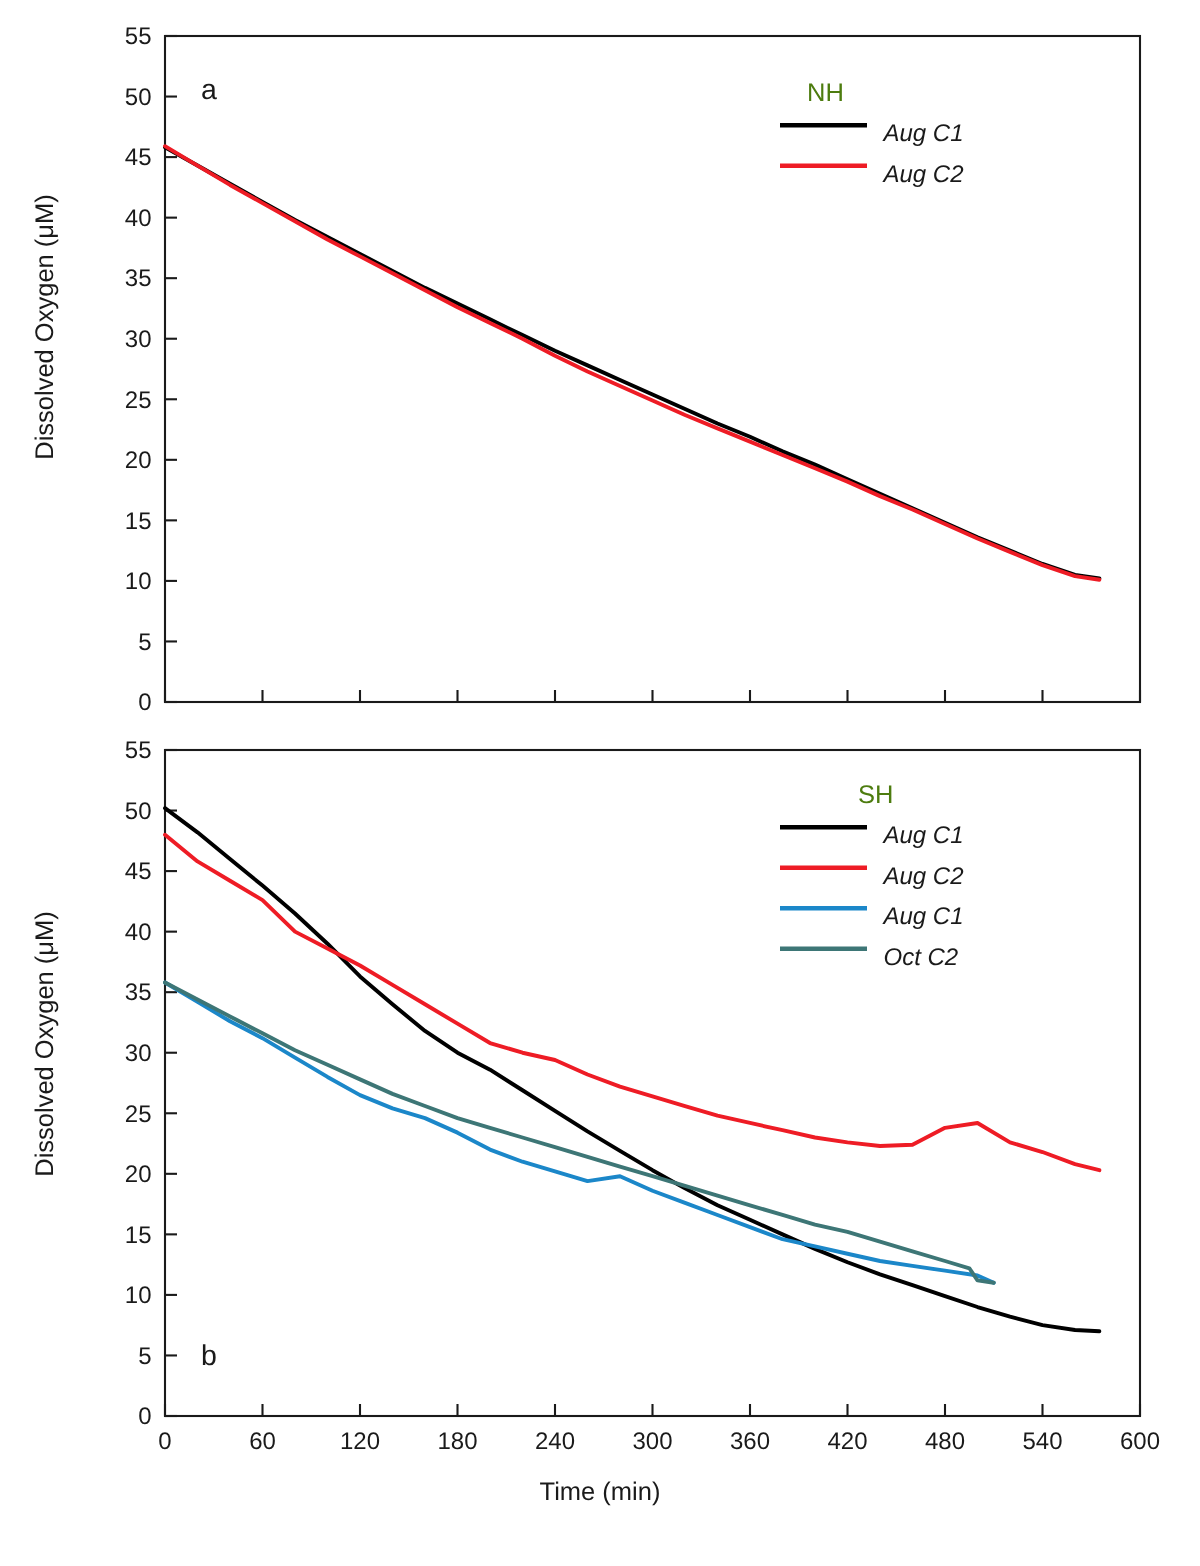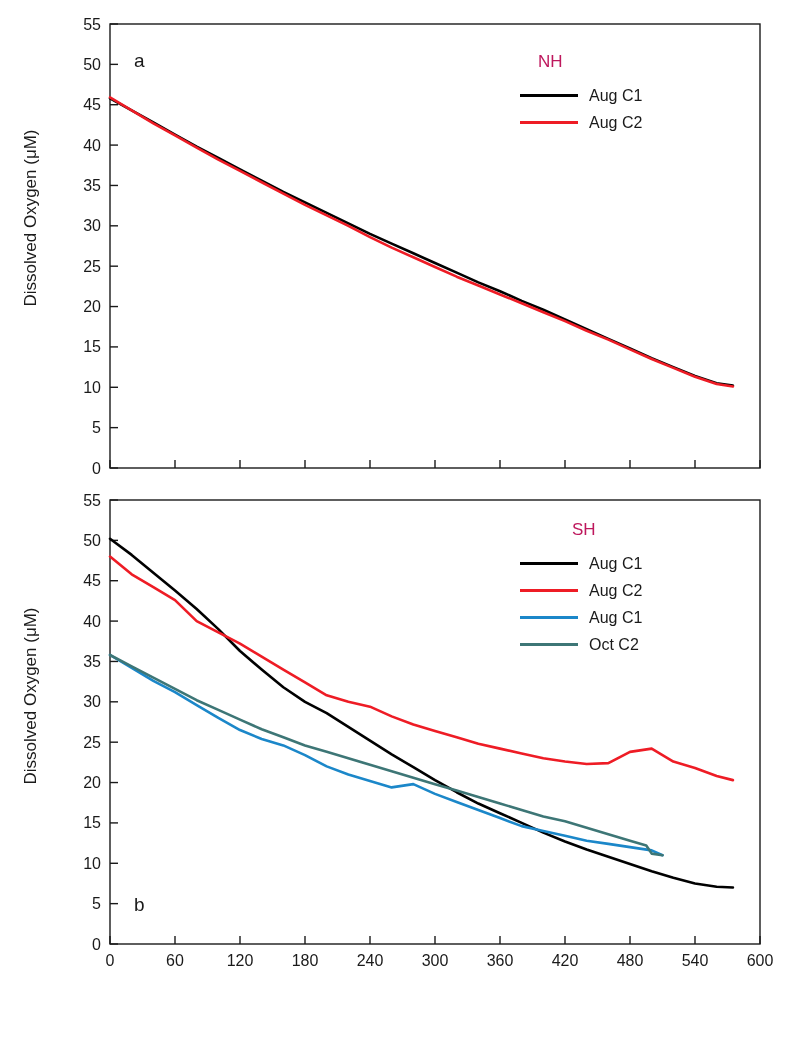--- a/index.html
+++ b/index.html
@@ -54,31 +54,31 @@
     top: 985px;
   }
   .panel-letter {
     position: absolute;
     font-size: 19px;
     color: #1a1a1a;
   }
   .panel-tag {
     position: absolute;
     font-size: 17px;
-    color: #be185d;
+    color: #4d7c0f;
   }
   .legend {
     position: absolute;
     font-size: 16px;
     color: #1a1a1a;
   }
   .legend-row {
     display: flex;
-    align-items: center;
     height: 27px;
+    font-style: italic;
   }
   .legend-swatch {
     width: 58px;
     height: 3px;
     margin-right: 11px;
   }
   .legend-label {
     font-size: 16px;
     line-height: 1;
   }
@@ -219,13 +219,14 @@
         <span class="legend-swatch" style="background:#1b87c9;"></span>
         <span class="legend-label">Aug C1</span>
       </div>
       <div class="legend-row">
         <span class="legend-swatch" style="background:#3d7676;"></span>
         <span class="legend-label">Oct C2</span>
       </div>
     </div>
   </div>
 
+  <div class="xlabel">Time (min)</div>
 </div>
 
 </body></html>

